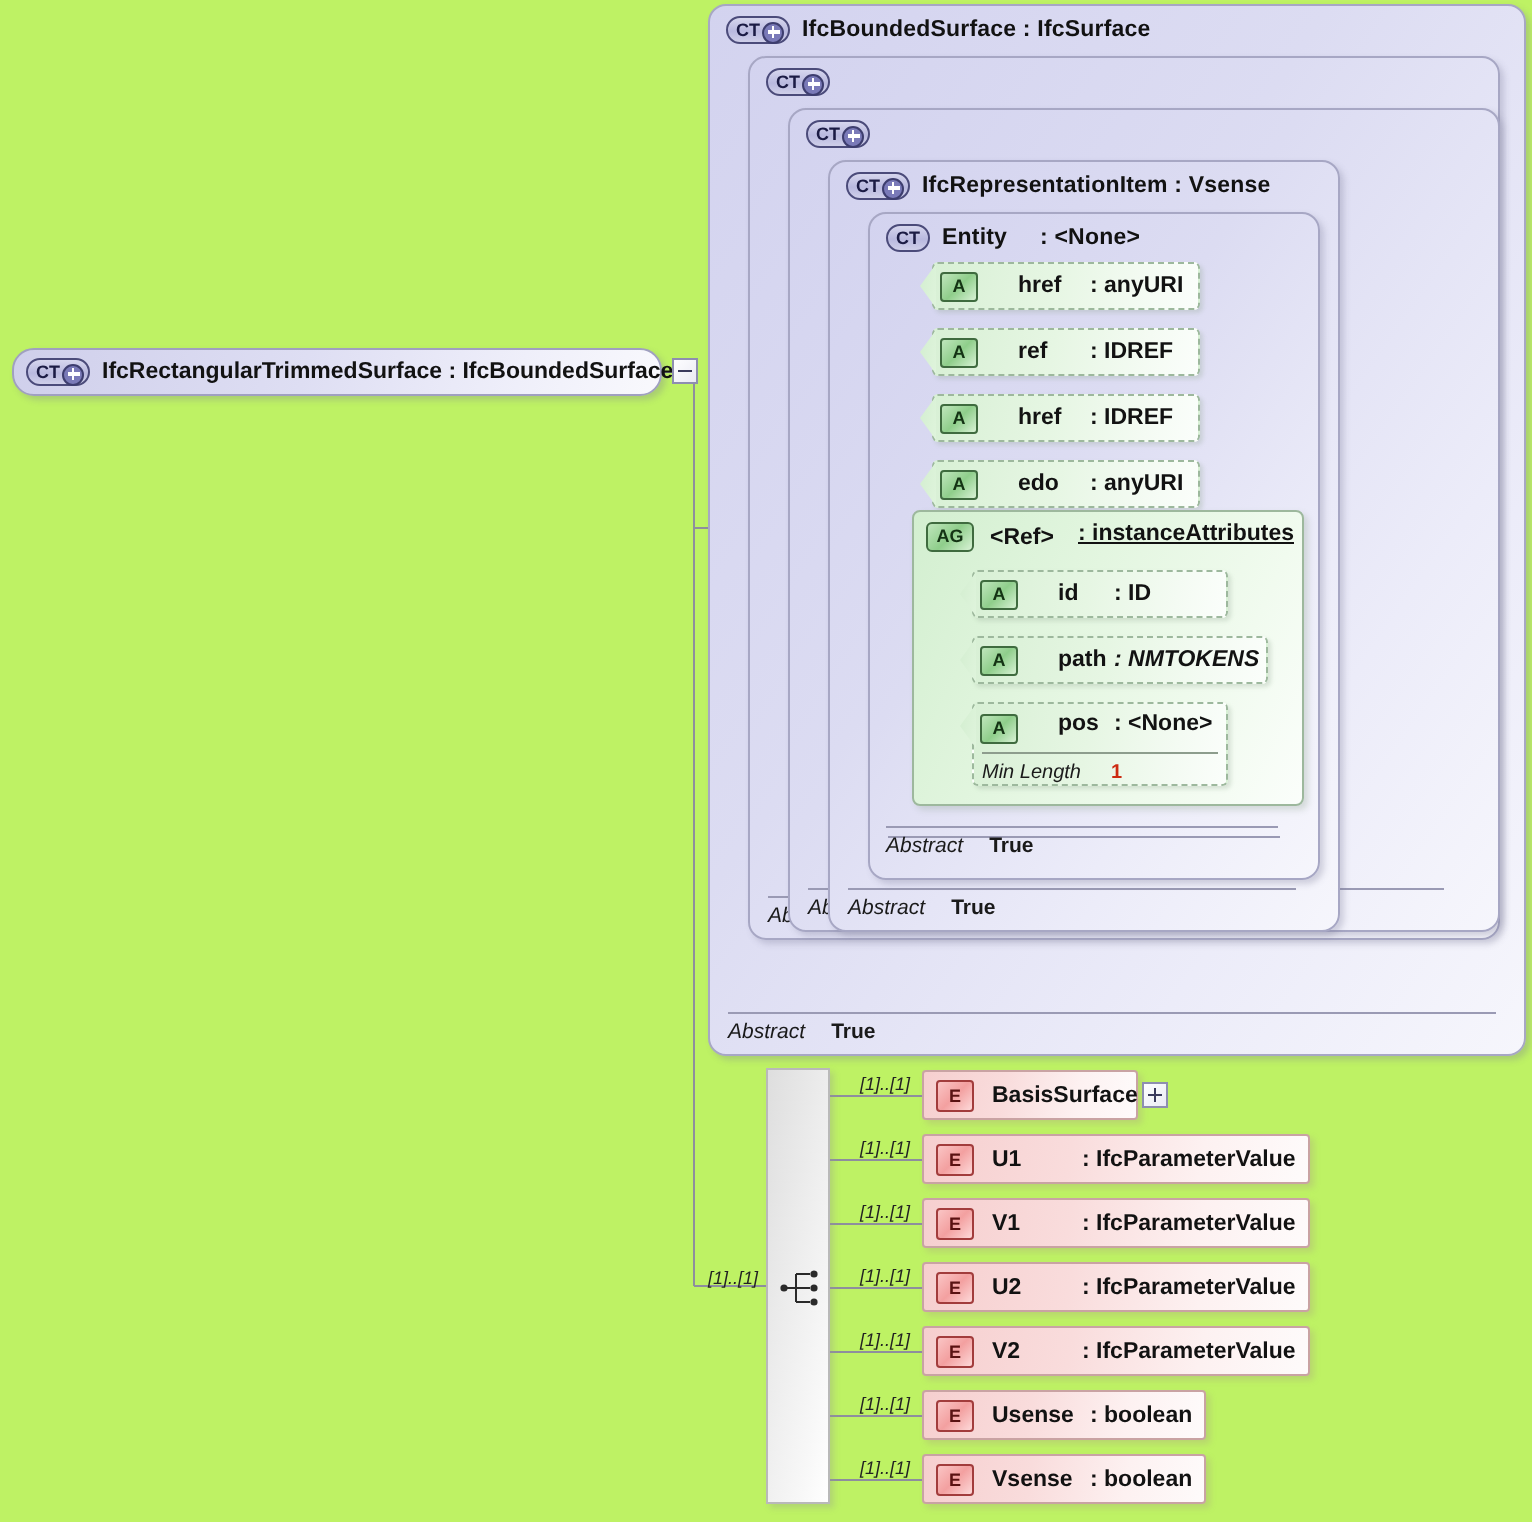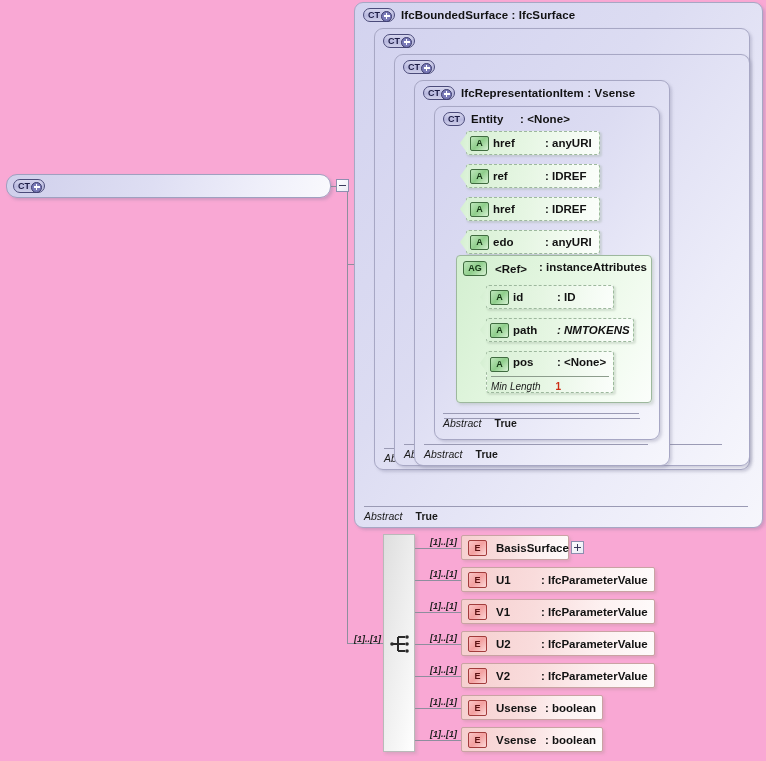--- a/index.html
+++ b/index.html
@@ -12,21 +12,21 @@
     font-family: "Liberation Sans", sans-serif;
     font-size: 11px;
     color: #111111;
     -webkit-font-smoothing: antialiased;
   }
   #canvas {
     position: relative;
     width: 766px;
     height: 761px;
     overflow: hidden;
-    background: #f9a8d4;
+    background: #bef264;
   }
 
   
   #wires {
     position: absolute;
     left: 0; top: 0;
     width: 766px; height: 761px;
     pointer-events: none;
   }
 
@@ -156,21 +156,21 @@
     border: 1px solid #3f6b3f;
     border-radius: 2px;
     background: linear-gradient(135deg,#bfe6bc 0%, #8fce8b 50%, #d8f2d5 100%);
     color: #143314;
     font-size: 9px;
     font-weight: bold;
     line-height: 13px;
     text-align: center;
   }
   .attr .nm {
-    margin-left: 4px;
+    margin-left: 20px;
     font-size: 11.5px;
     font-weight: bold;
     color: #121212;
   }
   .attr .ty {
     position: absolute;
     font-size: 11.5px;
     font-weight: bold;
     color: #121212;
   }
@@ -213,20 +213,21 @@
     color: #121212;
   }
   .agbox .ag-ty {
     position: absolute;
     left: 100px;
     top: 5px;
     font-size: 11.5px;
     font-weight: bold;
     color: #121212;
     white-space: nowrap;
+    text-decoration: underline;
   }
 
   
   .facet {
     position: absolute;
     white-space: nowrap;
   }
   .facet .sep {
     position: absolute;
     left: 0;
@@ -305,21 +306,21 @@
     font-size: 11.5px;
     font-weight: bold;
     color: #121212;
   }
 
   
   .card {
     position: absolute;
     font-size: 9px;
     font-style: italic;
-    font-weight: bold;
+    font-weight: normal;
     color: #222222;
     white-space: nowrap;
   }
 
   
   .tog {
     position: absolute;
     box-sizing: border-box;
     width: 13px;
     height: 13px;
@@ -529,20 +530,21 @@
       <span class="sep" style="width:118px;"></span>
       <span class="k">Min Length</span>
       <span class="v">1</span>
     </span>
   </div>
 
   <div class="rootnode" style="left:6px; top:174px; width:325px;">
     <span class="icon-ct plus">
       <span>CT</span><span class="pc"></span>
     </span>
+    <span class="lbl">IfcRectangularTrimmedSurface : IfcBoundedSurface</span>
   </div>
   <div class="tog" style="left:336px; top:179px;"></div>
 
   <div class="seqbox" style="left:383px; top:534px; width:32px; height:218px;"></div>
   <svg class="seqicon" style="left:390px; top:634px;" viewBox="0 0 22 20">
     <g stroke="#2a2a2a" stroke-width="1.1" fill="none" shape-rendering="crispEdges">
       <path d="M1 10 H8"></path>
       <path d="M8 3 V17"></path>
       <path d="M8 3 H15"></path>
       <path d="M8 10 H15"></path>

